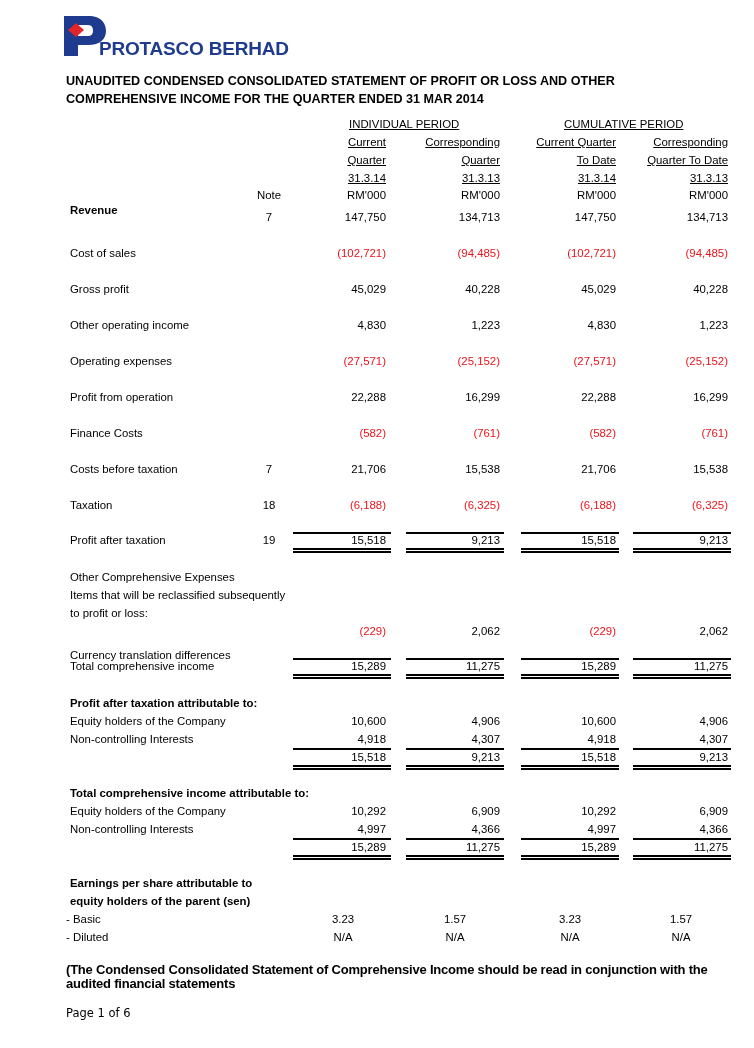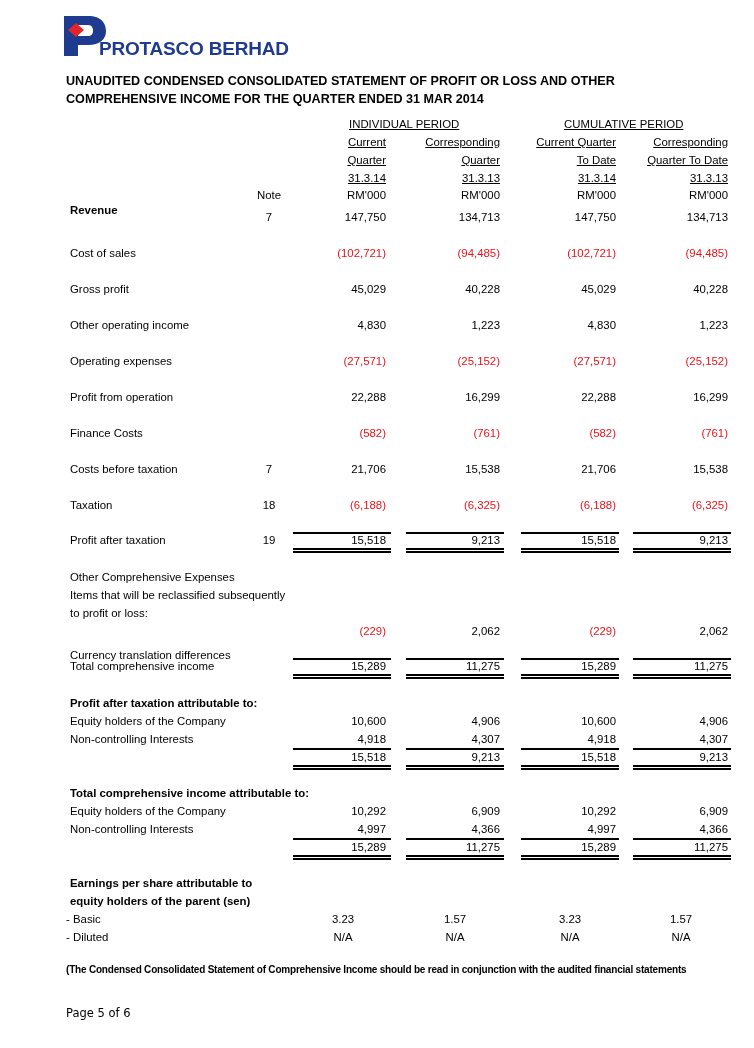--- a/index.html
+++ b/index.html
@@ -14,21 +14,21 @@
   .label { left:70px; font-size:11.4px; white-space:nowrap; }
   .bold { font-weight:bold; }
   .note { width:40px; left:249px; text-align:center; font-size:11.4px; }
   .val { font-size:11.4px; text-align:right; width:98px; white-space:nowrap; }
   .neg { color:#e8141b; }
   .c1 { left:288px; } .c2 { left:402px; } .c3 { left:518px; } .c4 { left:630px; }
   .line { position:absolute; background:#000; }
   .lt { height:2px; }
   .ld { height:5px; border-top:2px solid #000; border-bottom:2px solid #000; background:transparent; box-sizing:border-box; }
   .eps { font-size:11.4px; width:60px; text-align:center; }
-  .foot { left:66px; top:963px; font-size:10px; font-weight:bold; line-height:14px; letter-spacing:-0.2px; }
+  .foot { left:66px; top:963px; font-size:13px; font-weight:bold; line-height:14px; letter-spacing:-0.2px; }
   .page { left:66px; top:1006px; font-size:11.5px; font-family:"DejaVu Sans", sans-serif; }
 </style>
 </head>
 <body>
 
 <svg class="abs logo" viewBox="0 0 48 46">
   <path d="M2 6 H26 C40 6 44 14 44 21 C44 29 38 35 26 35 H16 V46 H2 Z" fill="#1f3b8f"></path>
   <path d="M16 15 H26 C30 15 31 18 31 21 C31 24 29 26 26 26 H16 Z" fill="#fff"></path>
   <polygon points="6,20 14,13 22,20 14,27" fill="#e0262b"></polygon>
 </svg>
@@ -224,13 +224,13 @@
 <div class="abs eps" style="left:540px;top:913px;">3.23</div>
 <div class="abs eps" style="left:651px;top:913px;">1.57</div>
 <div class="abs eps" style="left:313px;top:931px;">N/A</div>
 <div class="abs eps" style="left:425px;top:931px;">N/A</div>
 <div class="abs eps" style="left:540px;top:931px;">N/A</div>
 <div class="abs eps" style="left:651px;top:931px;">N/A</div>
 
 <div class="abs foot">
   <div>(The Condensed Consolidated Statement of Comprehensive Income should be read in conjunction with the audited financial statements</div>
 </div>
-<div class="abs page">Page 5 of 6</div>
+<div class="abs page">Page 1 of 6</div>
 
 </body></html>

